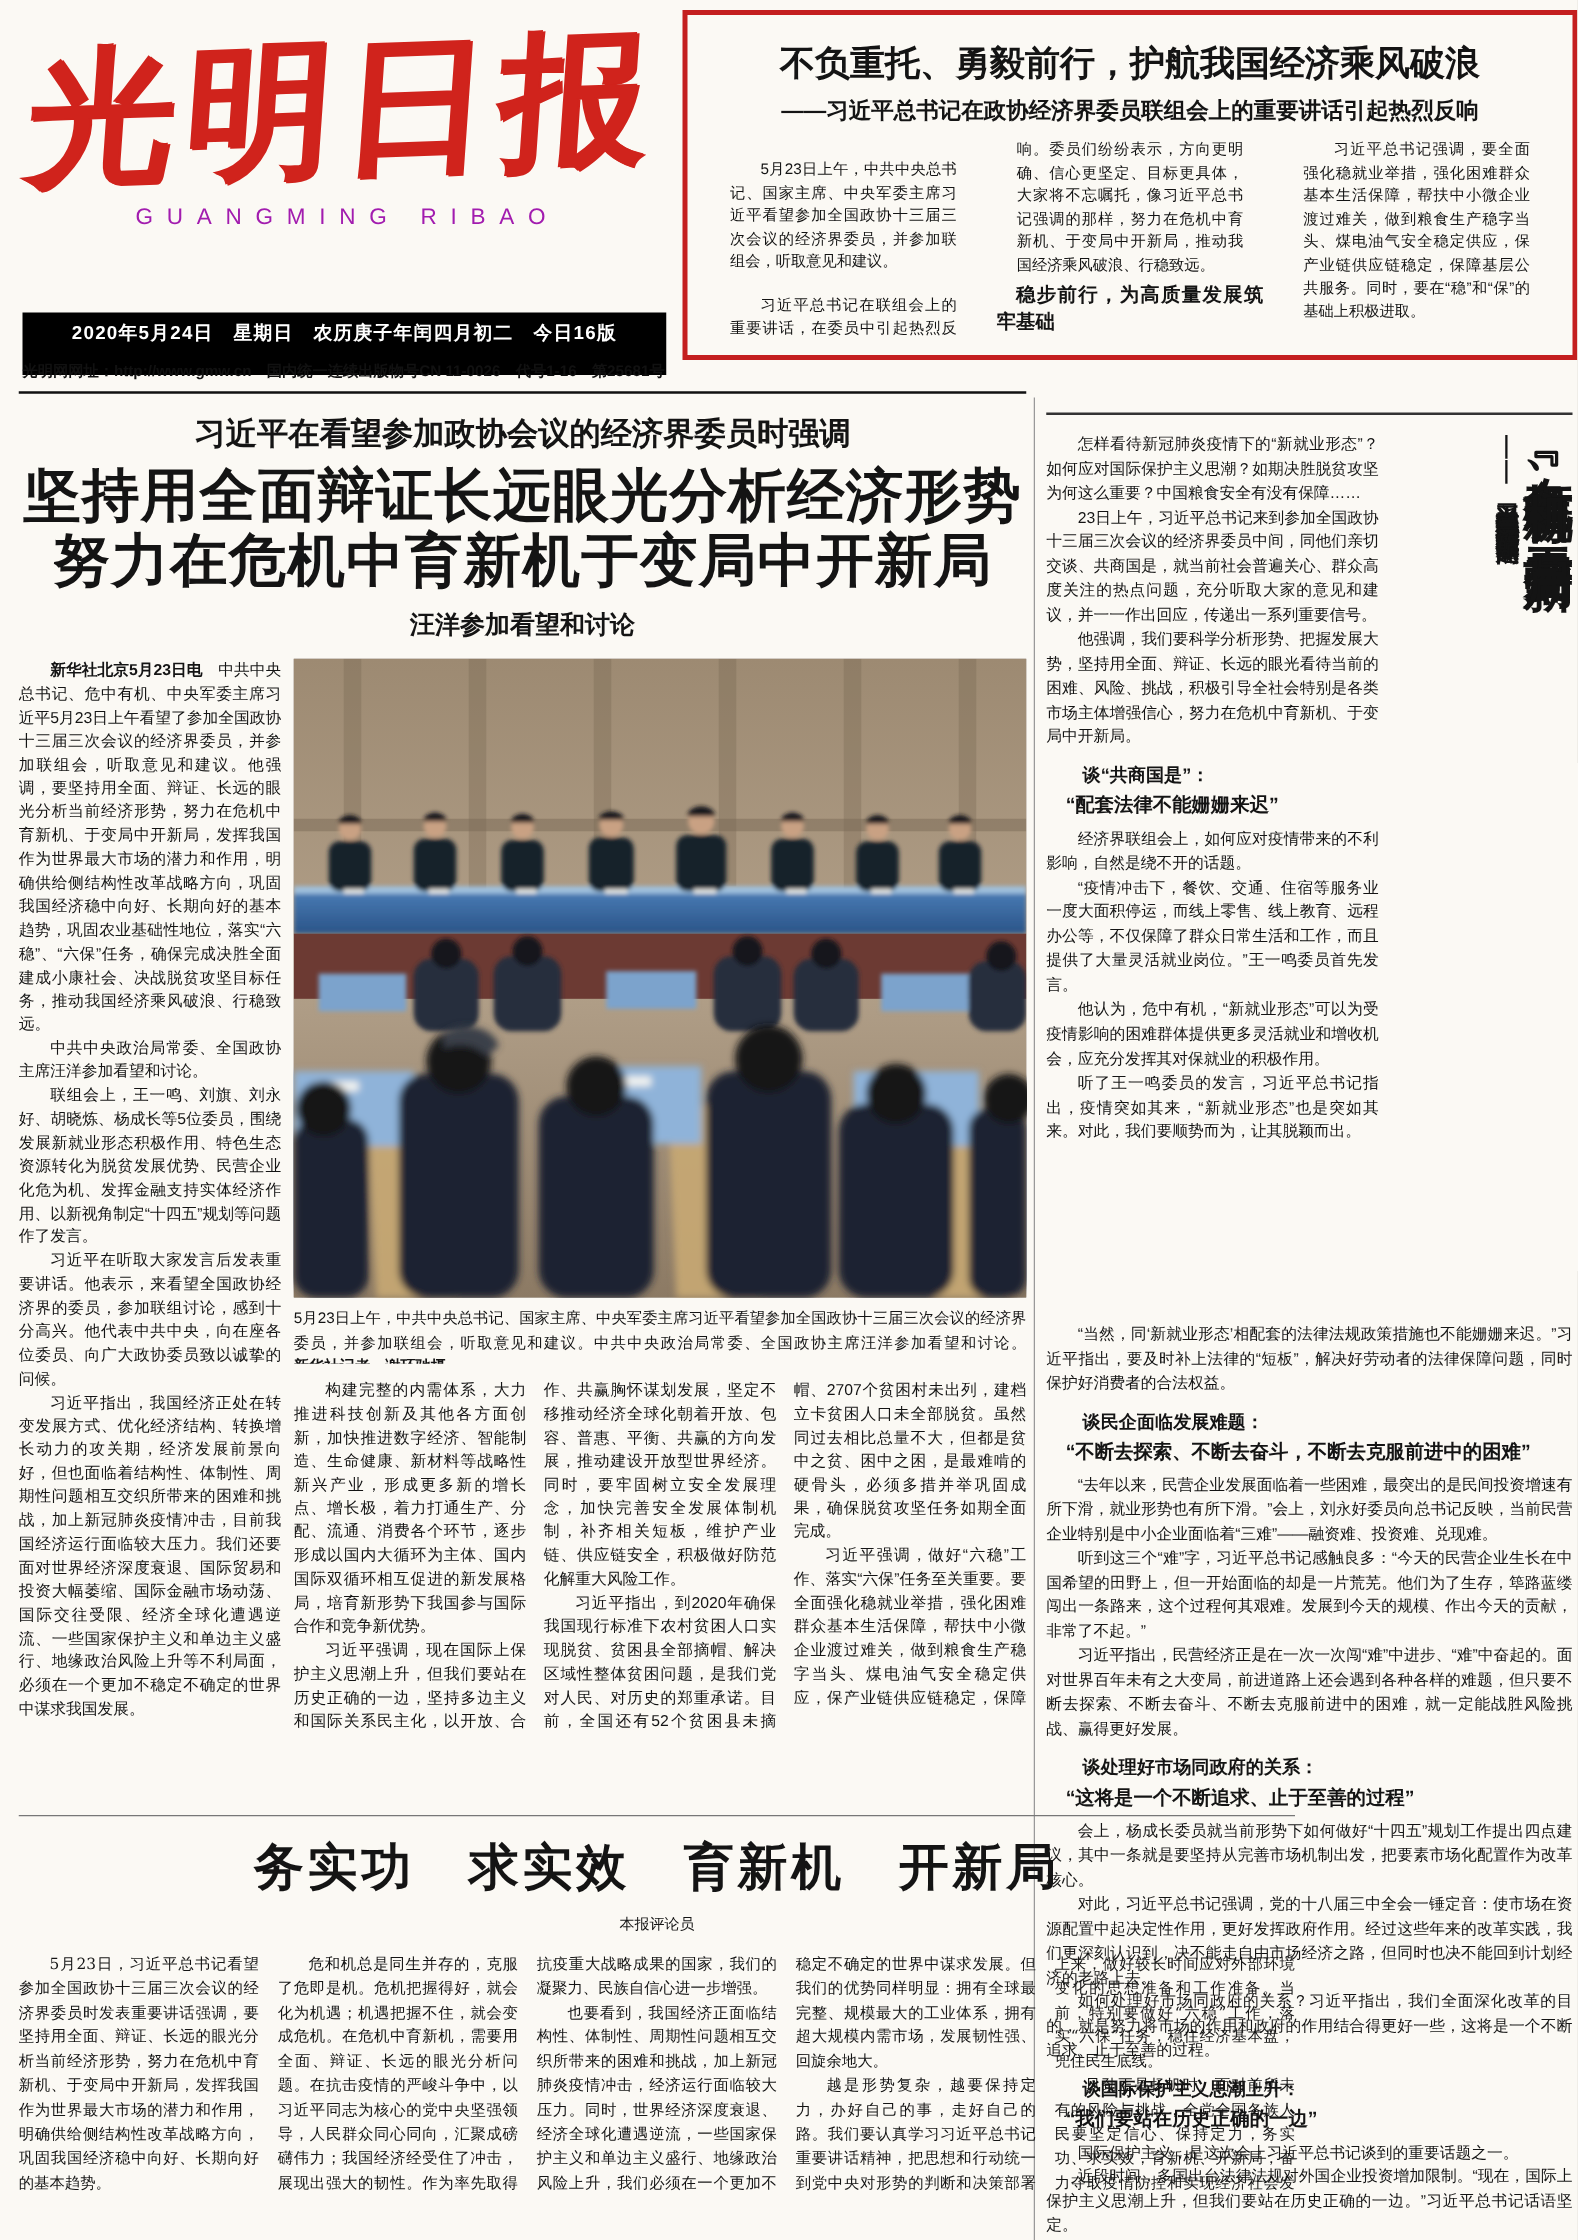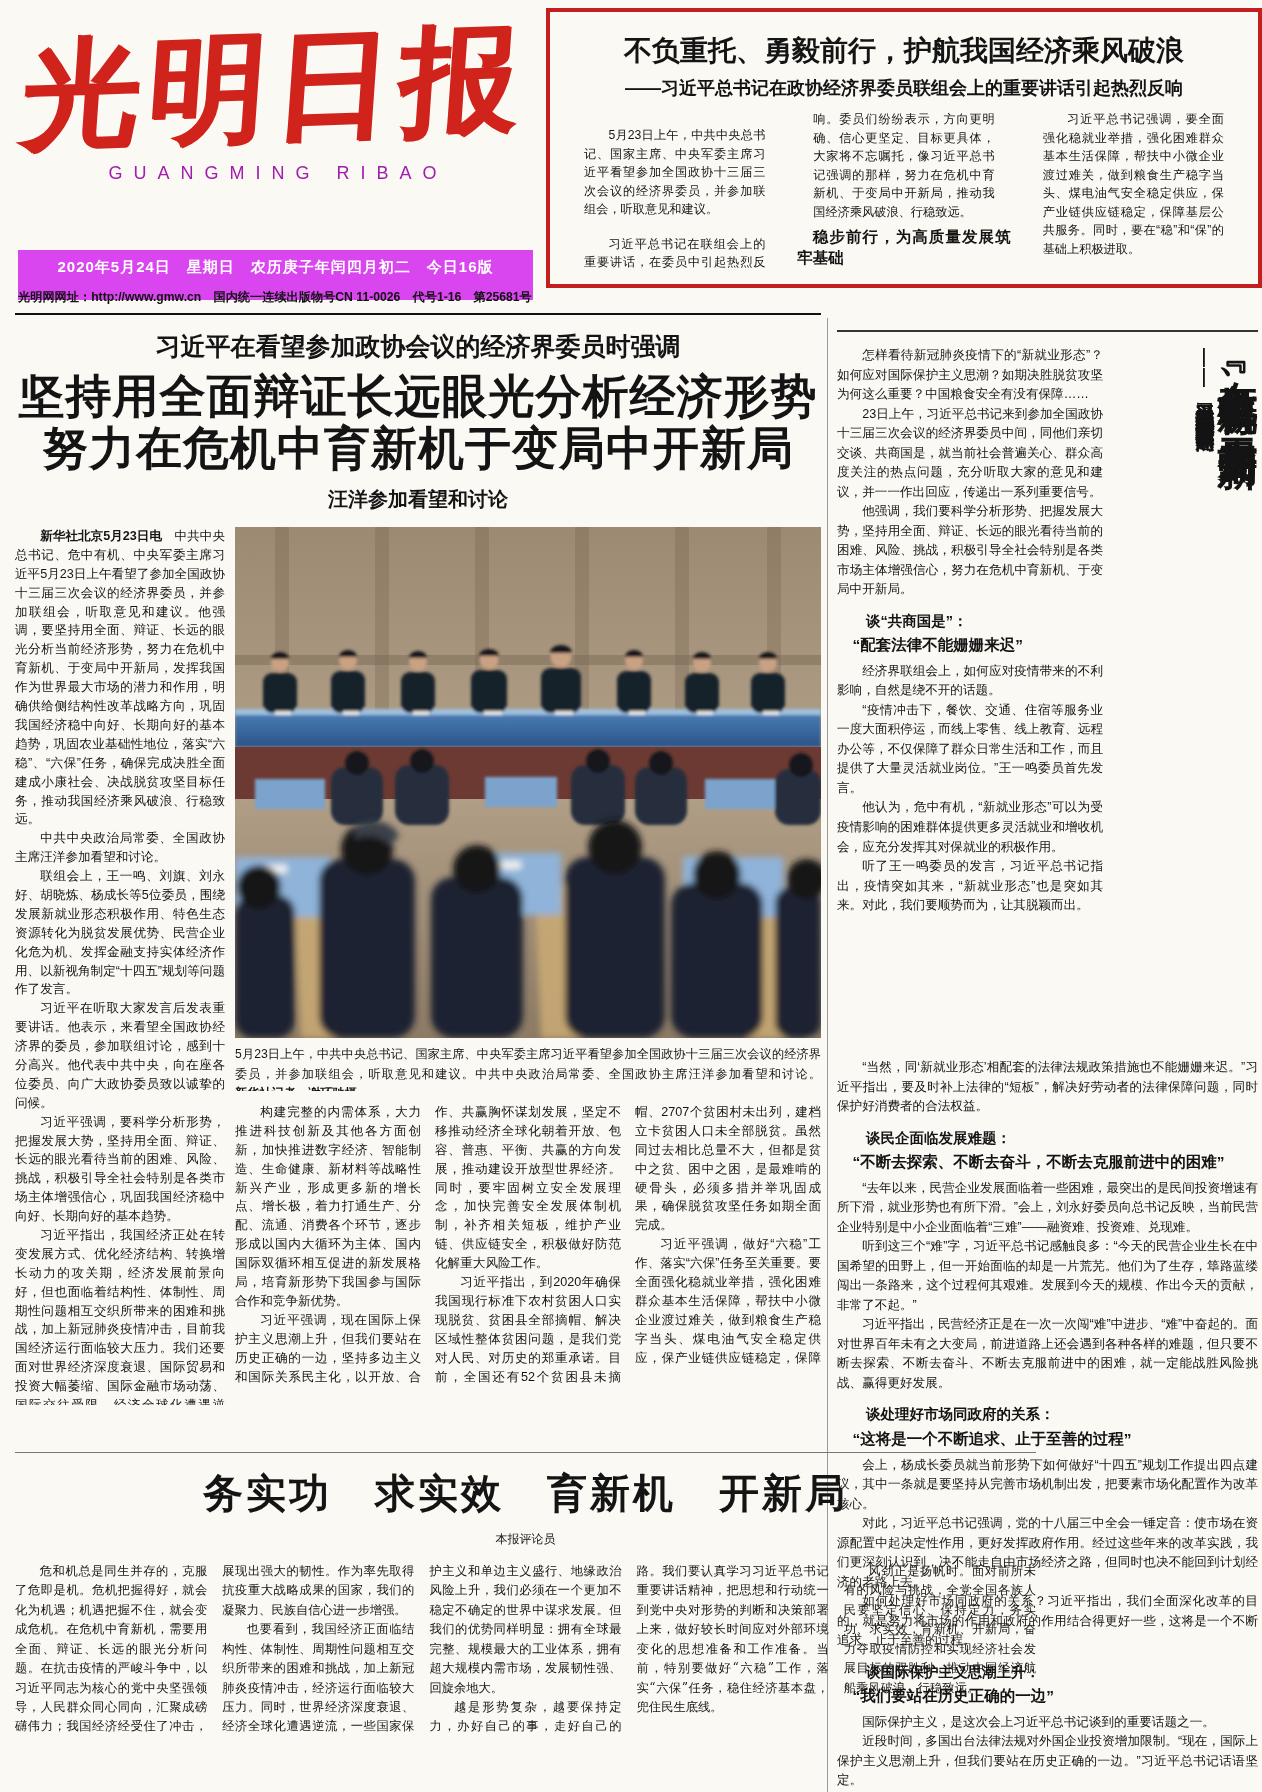--- a/index.html
+++ b/index.html
@@ -4,21 +4,21 @@
 <style>
   html,body{margin:0;padding:0;background:#e8e6e0;}
   .page{position:relative;width:1262px;height:1792px;background:#fbf9f4;overflow:hidden;
         font-family:"Liberation Sans",sans-serif;color:#141414;}
   
   .masthead{position:absolute;left:22px;top:10px;width:512px;height:235px;}
   .mh-title{font-family:"DejaVu Serif",serif;font-weight:bold;color:#d0231c;font-size:118px;
             line-height:1.28;letter-spacing:8px;transform:rotate(-2deg) skewX(-6deg);
             white-space:nowrap;text-shadow:2px 1px 0 #d0231c;}
   .mh-latin{margin-top:2px;text-align:center;font-size:18px;letter-spacing:11px;color:#a21caf;font-weight:500;}
-  .datebar{position:absolute;left:18px;top:250px;width:515px;height:50px;background:#d946ef;
+  .datebar{position:absolute;left:18px;top:250px;width:515px;height:50px;background:#000000;
            color:#fff;font-size:15px;font-weight:bold;text-align:center;line-height:33px;letter-spacing:1px;}
   .publine{position:absolute;left:18px;top:289px;width:515px;font-size:12.2px;font-weight:bold;
            color:#111;white-space:nowrap;}
   
   .topbox{position:absolute;left:546px;top:8px;width:672px;height:258px;border:4px solid #c41f1f;
           padding:12px 18px 2px;background:#fbf9f4;}
   .tb-head{font-family:"DejaVu Serif",serif;font-size:28px;font-weight:bold;text-align:center;
            margin:8px 0 6px;letter-spacing:0px;}
   .tb-sub{font-size:18px;font-weight:bold;text-align:center;margin:0 0 10px;}
   .tb-body{column-count:3;column-gap:16px;font-size:12.2px;line-height:1.52;text-align:justify;
@@ -103,21 +103,20 @@
     <div class="head1">坚持用全面辩证长远眼光分析经济形势</div>
     <div class="head2">努力在危机中育新机于变局中开新局</div>
     <div class="deck">汪洋参加看望和讨论</div>
     <div class="body-row">
       <div class="leftcol">
         <p class="para"><b>新华社北京5月23日电</b><span>　中共中央总书记、危中有机、中央军委主席习近平5月23日上午看望了参加全国政协十三届三次会议的经济界委员，并参加联组会，听取意见和建议。他强调，要坚持用全面、辩证、长远的眼光分析当前经济形势，努力在危机中育新机、于变局中开新局，发挥我国作为世界最大市场的潜力和作用，明确供给侧结构性改革战略方向，巩固我国经济稳中向好、长期向好的基本趋势，巩固农业基础性地位，落实“六稳”、“六保”任务，确保完成决胜全面建成小康社会、决战脱贫攻坚目标任务，推动我国经济乘风破浪、行稳致远。</span></p>
         <div>
             <p class="para">中共中央政治局常委、全国政协主席汪洋参加看望和讨论。</p>
             <p class="para">联组会上，王一鸣、刘旗、刘永好、胡晓炼、杨成长等5位委员，围绕发展新就业形态积极作用、特色生态资源转化为脱贫发展优势、民营企业化危为机、发挥金融支持实体经济作用、以新视角制定“十四五”规划等问题作了发言。</p>
             <p class="para">习近平在听取大家发言后发表重要讲话。他表示，来看望全国政协经济界的委员，参加联组讨论，感到十分高兴。他代表中共中央，向在座各位委员、向广大政协委员致以诚挚的问候。</p>
-            <p class="para">习近平强调，要科学分析形势，把握发展大势，坚持用全面、辩证、长远的眼光看待当前的困难、风险、挑战，积极引导全社会特别是各类市场主体增强信心，巩固我国经济稳中向好、长期向好的基本趋势。</p>
             <p class="para">习近平指出，我国经济正处在转变发展方式、优化经济结构、转换增长动力的攻关期，经济发展前景向好，但也面临着结构性、体制性、周期性问题相互交织所带来的困难和挑战，加上新冠肺炎疫情冲击，目前我国经济运行面临较大压力。我们还要面对世界经济深度衰退、国际贸易和投资大幅萎缩、国际金融市场动荡、国际交往受限、经济全球化遭遇逆流、一些国家保护主义和单边主义盛行、地缘政治风险上升等不利局面，必须在一个更加不稳定不确定的世界中谋求我国发展。</p>
           </div>
       </div>
       <div class="rightzone">
 
         <svg class="photo" viewBox="0 0 586 511" xmlns="http://www.w3.org/2000/svg">
           <defs>
             <linearGradient id="wall" x1="0" y1="0" x2="0" y2="1">
               <stop offset="0" stop-color="#9d8a72"></stop>
                 <stop offset="0.5" stop-color="#b2a089"></stop>
@@ -310,20 +309,21 @@
           <p class="para">习近平强调，中国将坚持多边主义和国际关系民主化，以开放、合作、共赢胸怀谋划发展，坚定不移推动经济全球化朝着开放、包容、普惠、平衡、共赢的方向发展，推动建设开放型世界经济。</p>
         </div>
 
     </div>
   </div>
 
   <div class="editorial">
     <div class="ed-head">务实功　求实效　育新机　开新局</div>
     <div class="ed-byline">本报评论员</div>
     <div class="ed-body">
+        <p class="para">5月23日，习近平总书记看望参加全国政协十三届三次会议的经济界委员时发表重要讲话强调，要坚持用全面、辩证、长远的眼光分析当前经济形势，努力在危机中育新机、于变局中开新局，发挥我国作为世界最大市场的潜力和作用，明确供给侧结构性改革战略方向，巩固我国经济稳中向好、长期向好的基本趋势。</p>
         <p class="para">危和机总是同生并存的，克服了危即是机。危机把握得好，就会化为机遇；机遇把握不住，就会变成危机。在危机中育新机，需要用全面、辩证、长远的眼光分析问题。在抗击疫情的严峻斗争中，以习近平同志为核心的党中央坚强领导，人民群众同心同向，汇聚成磅礴伟力；我国经济经受住了冲击，展现出强大的韧性。作为率先取得抗疫重大战略成果的国家，我们的凝聚力、民族自信心进一步增强。</p>
         <p class="para">也要看到，我国经济正面临结构性、体制性、周期性问题相互交织所带来的困难和挑战，加上新冠肺炎疫情冲击，经济运行面临较大压力。同时，世界经济深度衰退、经济全球化遭遇逆流，一些国家保护主义和单边主义盛行、地缘政治风险上升，我们必须在一个更加不稳定不确定的世界中谋求发展。但我们的优势同样明显：拥有全球最完整、规模最大的工业体系，拥有超大规模内需市场，发展韧性强、回旋余地大。</p>
         <p class="para">越是形势复杂，越要保持定力，办好自己的事，走好自己的路。我们要认真学习习近平总书记重要讲话精神，把思想和行动统一到党中央对形势的判断和决策部署上来，做好较长时间应对外部环境变化的思想准备和工作准备。当前，特别要做好“六稳”工作，落实“六保”任务，稳住经济基本盘，兜住民生底线。</p>
         <p class="para">风劲正是扬帆时。面对前所未有的风险与挑战，全党全国各族人民要坚定信心、保持定力，务实功、求实效，育新机、开新局，奋力夺取疫情防控和实现经济社会发展目标的双胜利，推动中国经济航船乘风破浪、行稳致远。</p>
       </div>
   </div>
 
 </div>
 
 </body></html>

